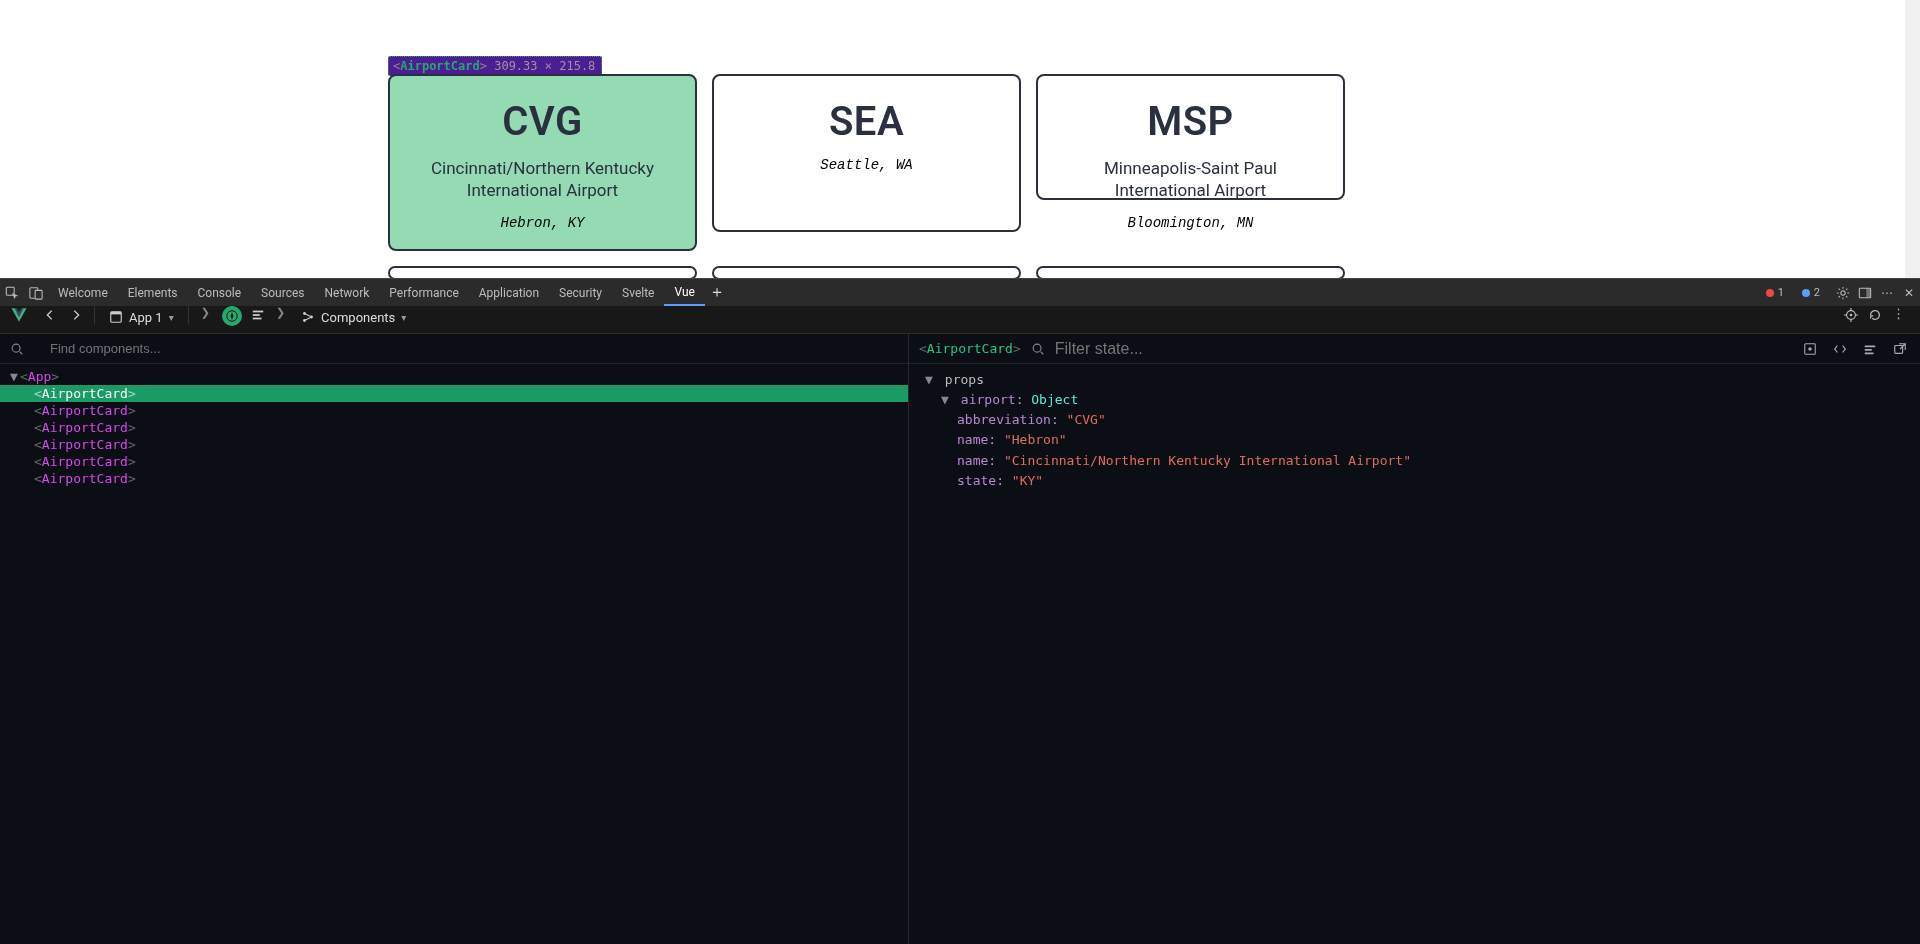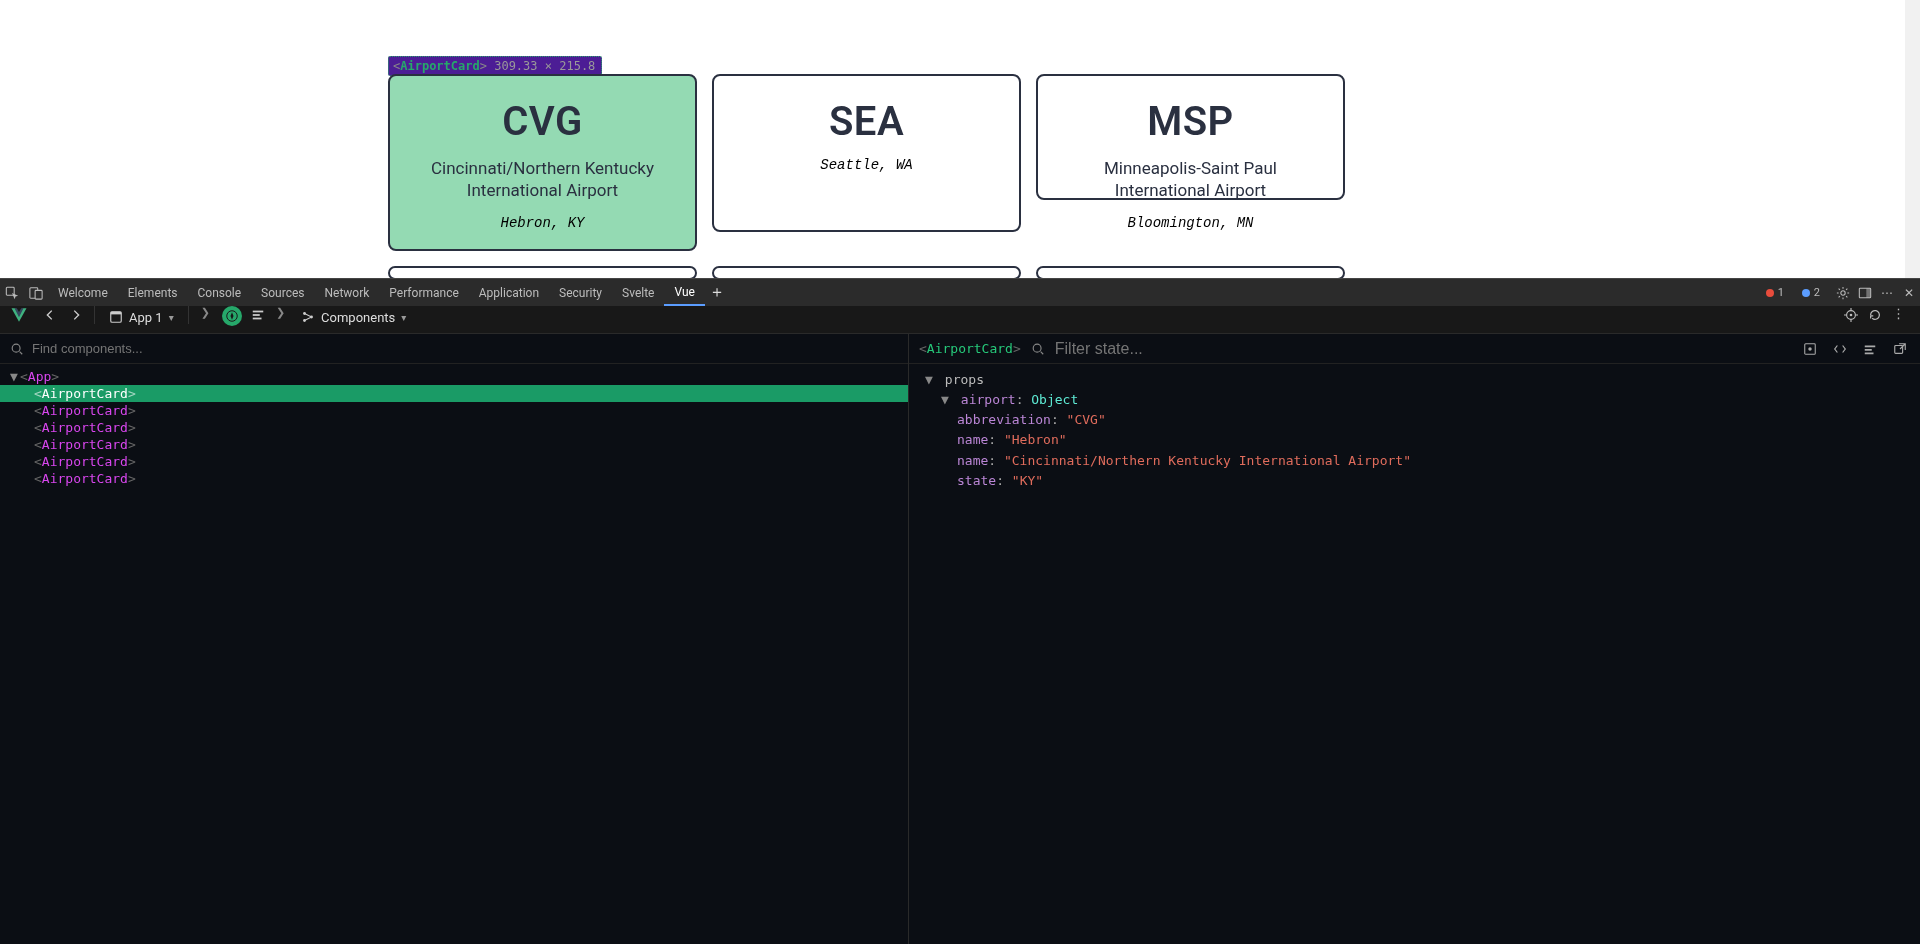--- a/index.html
+++ b/index.html
@@ -57,21 +57,21 @@
   .vuebar .compass { width: 20px; height: 20px; border-radius: 50%; background: #26a86a; display: flex; align-items: center; justify-content: center; margin: 0 4px; }
   .vuebar .compass svg path { fill: #181818; }
   .vuebar .timeline-ic { width: 20px; text-align: center; color: #ddd; }
   .vuebar .right { margin-left: auto; display: flex; gap: 10px; padding-right: 10px; }
   .vuebar .right span { cursor: pointer; color: #bbb; }
 
   
   .panels { flex: 1; display: flex; background: #0b0e14; min-height: 0; }
 
   .left-panel { width: 909px; border-right: 1px solid #2a2a2a; display: flex; flex-direction: column; }
-  .search-row { height: 30px; display: flex; align-items: center; padding: 0 10px; border-bottom: 1px solid #222; color: #777; font-size: 13px; gap: 8px;}
+  .search-row { height: 30px; display: flex; align-items: center; padding: 0 10px; border-bottom: 1px solid #222; color: #777; font-size: 13px; gap: 26px;}
   .search-row input { background: transparent; border: none; outline: none; color: #ccc; font-size: 13px; flex: 1; }
   .tree { font: 13px/1.5 "SF Mono", Menlo, Consolas, monospace; padding-top: 4px; }
   .tree-row { display: flex; align-items: center; height: 17px; padding-left: 10px; cursor: pointer; white-space: nowrap;}
   .tree-row.root .caret { color: #888; width: 10px; }
   .tree-row .bracket { color: #666; }
   .tree-row .tag { color: #d946ef; }
   .tree-row.sel { background: #1a9b66; }
   .tree-row.sel .tag { color: #fff; }
   .tree-row.sel .bracket { color: rgba(255,255,255,0.6); }
   .tree-row.child { padding-left: 34px; }

